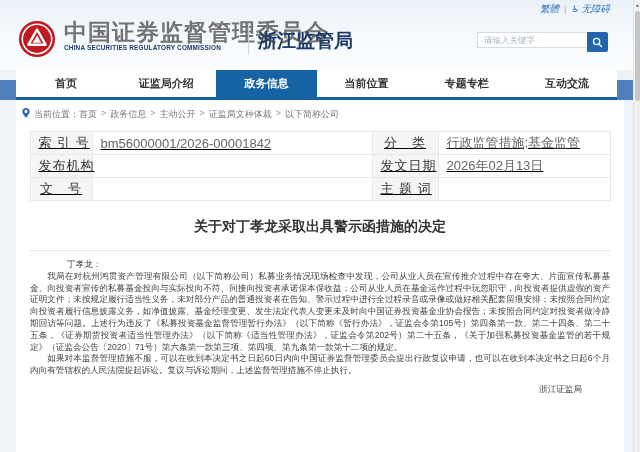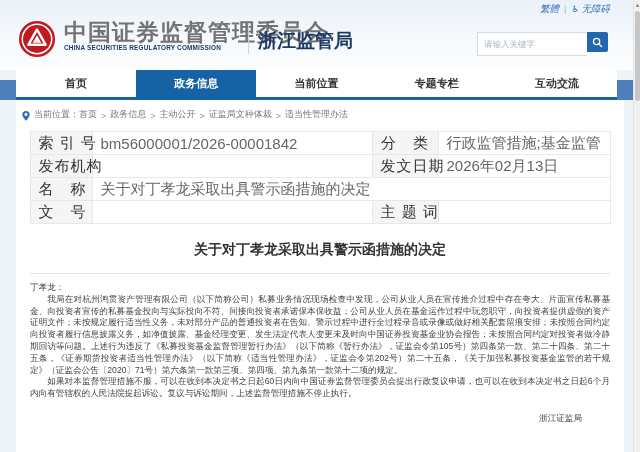--- a/index.html
+++ b/index.html
@@ -25,62 +25,62 @@
   .header-zone { position:absolute; top:0; left:0; width:633px; height:70px;
     background:linear-gradient(180deg,#eaf1f8 0%,#f7fafd 60%,#fbfdfe 100%); }
   .header { position:absolute; top:18px; left:18px; width:600px; height:46px; }
   .logo { position:absolute; left:0; top:2px; width:38px; height:38px; }
   .org { position:absolute; left:46px; top:3px; }
   .org-cn { font-size:23px; font-weight:bold; color:#737373; letter-spacing:1px; line-height:22px; }
   .org-en { font-size:6.4px; font-weight:bold; color:#1e3a66; letter-spacing:0.2px; margin-top:1px; }
   .vdiv { position:absolute; left:230px; top:6px; width:1px; height:30px; background:#c9d4e2; }
   .bureau { position:absolute; left:240px; top:10px; font-size:19px; font-weight:bold; color:#1e3a66; }
   .search { position:absolute; right:10px; top:14px; display:flex; }
-  .search input { width:110px; height:24px; border:1px solid #d4dce6; border-right:none;
+  .search input { width:110px; height:16px; border:1px solid #d4dce6; border-right:none;
     background:#fff; font-size:8.5px; padding:0 6px; color:#333; outline:none; }
   .search input::placeholder { color:#aab4bf; }
   .search button { width:21px; height:20px; background:#2366ae; border:none; cursor:pointer;
     display:flex; align-items:center; justify-content:center; border-radius:0 2px 2px 0; }
 
   
   .nav-wrap { position:absolute; top:70px; left:0; width:633px; height:30px; }
   .nav-side { position:absolute; bottom:0; width:16px; height:20px; background:#4d80ba; }
   .nav-side.left { left:0; } .nav-side.right { right:0; }
   .nav-inner { position:absolute; left:16px; right:16px; top:0; bottom:0; background:#fff;
     border-bottom:3px solid #1563a4; display:flex; }
   .nav-item { flex:1; display:flex; align-items:center; justify-content:center;
     font-size:11px; font-weight:bold; color:#333; text-decoration:none; cursor:pointer; }
   .nav-item.active { background:#1563a4; color:#fff; }
 
   
   .card { position:absolute; top:100px; left:16px; width:608px; height:352px;
     background:#fff; }
 
-  .breadcrumb { padding:8px 0 0 6px; font-size:9px; color:#777; display:flex; align-items:flex-end; }
+  .breadcrumb { padding:8px 0 0 6px; font-size:9px; color:#777; display:flex; align-items:flex-start; }
   .breadcrumb .pin { margin-right:4px; display:inline-flex; }
   .breadcrumb a { color:#777; text-decoration:none; cursor:pointer; }
   .breadcrumb .bc-sep { margin:0 4px; color:#999; }
 
   table.meta { border-collapse:collapse; margin:10px auto 0 auto; width:580px;
-    table-layout:fixed; font-size:15px; }
+    table-layout:fixed; font-size:13px;text-decoration:underline; }
   table.meta th, table.meta td { border:1px solid #e8e8e8; height:23px; padding:0 8px; }
   table.meta th { background:#f5f5f5; font-weight:normal; color:#333; text-align:center;
     letter-spacing:1px; white-space:nowrap; }
   table.meta td { color:#666; text-align:left; }
   td.doc-name { color:#333; }
   col.c1 { width:62px; } col.c2 { width:280px; } col.c3 { width:66px; } col.c4 { width:172px; }
 
   .article-title { margin-top:17px; text-align:center; font-size:14px; font-weight:bold; color:#333; }
   .title-divider { width:580px; margin:14px auto 0 auto; border:none; border-top:1px solid #e6e6e6; }
 
   .article-body { width:580px; margin:8px auto 0 auto; font-size:8.6px; color:#444;
     line-height:11.8px; text-align:justify; }
   .article-body p { text-indent:2em; }
-  .article-body p.salutation { text-indent:0; }
-  .signature { margin-top:12px; text-align:right; padding-right:28px; color:#444; }
+  .article-body p.salutation { text-indent:0;margin-left:37px; }
+  .signature { margin-top:6px; text-align:right; padding-right:28px; color:#444; }
   .signature div { line-height:12px; }
 </style>
 </head>
 <body>
 
 <div class="header-zone"></div>
 
 <div class="topbar">
   <a>繁體</a><span class="sep">|</span><a><span class="acc-icon">♿</span><span>无障碍</span></a>
 </div>
@@ -109,20 +109,21 @@
       </svg>
     </button>
   </div>
 </div>
 
 <div class="nav-wrap">
   <div class="nav-side left"></div>
   <div class="nav-side right"></div>
   <div class="nav-inner">
     <a class="nav-item">首页</a>
+    <a class="nav-item">证监局介绍</a>
     <a class="nav-item active">政务信息</a>
     <a class="nav-item">当前位置</a>
     <a class="nav-item">专题专栏</a>
     <a class="nav-item">互动交流</a>
   </div>
 </div>
 
 <div class="card">
 
   <div class="breadcrumb">
@@ -133,21 +134,21 @@
     </span>
     <span>当前位置：</span>
     <a>首页</a>
     <span class="bc-sep">&gt;</span>
     <a>政务信息</a>
     <span class="bc-sep">&gt;</span>
     <a>主动公开</a>
     <span class="bc-sep">&gt;</span>
     <a>证监局文种体裁</a>
     <span class="bc-sep">&gt;</span>
-    <a>适当性管理办法</a>
+    <a>以下简称公司</a>
   </div>
 
   <table class="meta">
     <colgroup>
         <col class="c1">
         <col class="c2">
         <col class="c3">
         <col class="c4">
       </colgroup>
     <tbody>
@@ -155,24 +156,20 @@
       <th>索 引 号</th>
       <td>bm56000001/2026-00001842</td>
       <th>分　类</th>
       <td>行政监管措施;基金监管</td>
     </tr>
     <tr>
       <th>发布机构</th>
       <td></td>
       <th>发文日期</th>
       <td>2026年02月13日</td>
-    </tr>
-    <tr>
-      <th>名　称</th>
-      <td class="doc-name" colspan="3">关于对丁孝龙采取出具警示函措施的决定</td>
     </tr>
     <tr>
       <th>文　号</th>
       <td></td>
       <th>主 题 词</th>
       <td></td>
     </tr>
   </tbody>
     </table>
 

